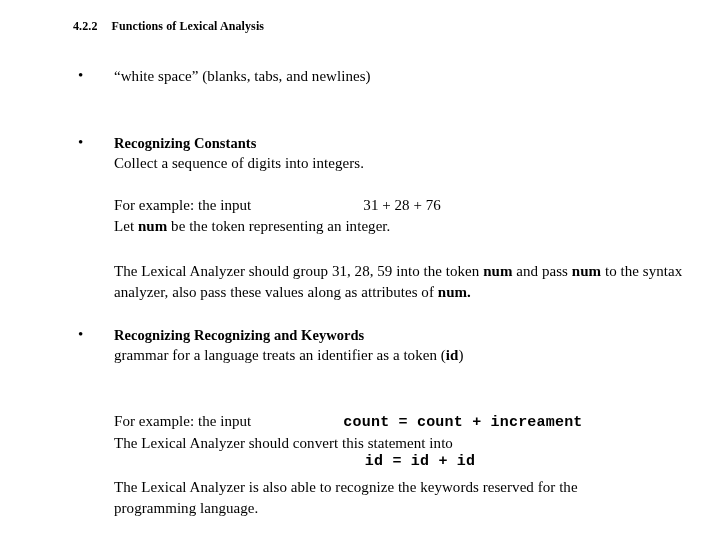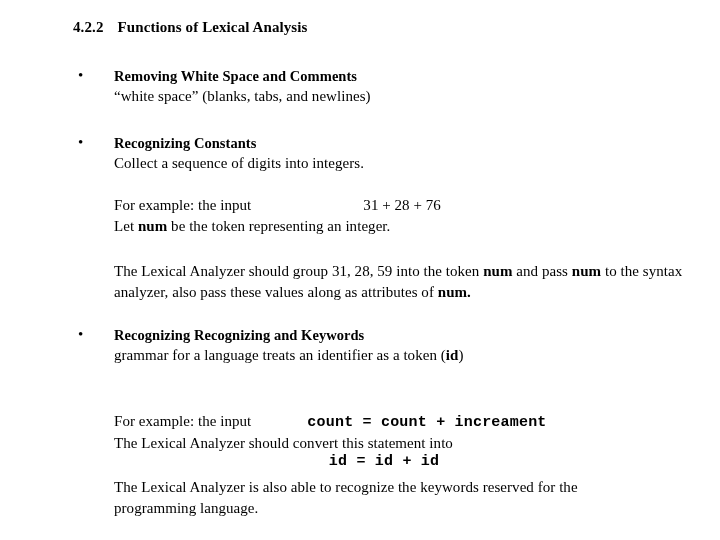--- a/index.html
+++ b/index.html
@@ -21,21 +21,21 @@
     position: absolute;
     inset: 0;
     background: #ffffff;
   }
 
   
   .heading {
     position: absolute;
     left: 73px;
     top: 19px;
-    font-size: 15px;
+    font-size: 12px;
     font-weight: bold;
     letter-spacing: 0.1px;
     white-space: nowrap;
   }
   .heading .num {
     margin-right: 14px;
   }
 
   
   .bullet-row {
@@ -87,20 +87,21 @@
 
   
   .gap-a { display: inline-block; width: 112px; }
   .gap-b { display: inline-block; width: 56px; }
 
   .mono {
     font-family: "Liberation Mono", "DejaVu Sans Mono", monospace;
     font-weight: bold;
     font-size: 15px;
     letter-spacing: 0.2px;
+    margin-left: 36px;
   }
 
   .code-center {
     position: absolute;
     left: 114px;
     width: 540px;
     text-align: center;
   }
 </style>
 </head>
@@ -108,21 +109,20 @@
 
 <div class="slide">
 
   <div class="heading">
     <span class="num">4.2.2</span><span>Functions of Lexical Analysis</span>
   </div>
 
   <div class="bullet-row" style="top:66px;">
     <div class="bullet-mark">•</div>
     <div class="bullet-body">
-      <div class="bullet-title">Removing White Space and Comments</div>
       <div class="bullet-sub">“white space” (blanks, tabs, and newlines)</div>
     </div>
   </div>
 
   <div class="bullet-row" style="top:133px;">
     <div class="bullet-mark">•</div>
     <div class="bullet-body">
       <div class="bullet-title">Recognizing Constants</div>
       <div class="bullet-sub">Collect a sequence of digits into integers.</div>
     </div>

